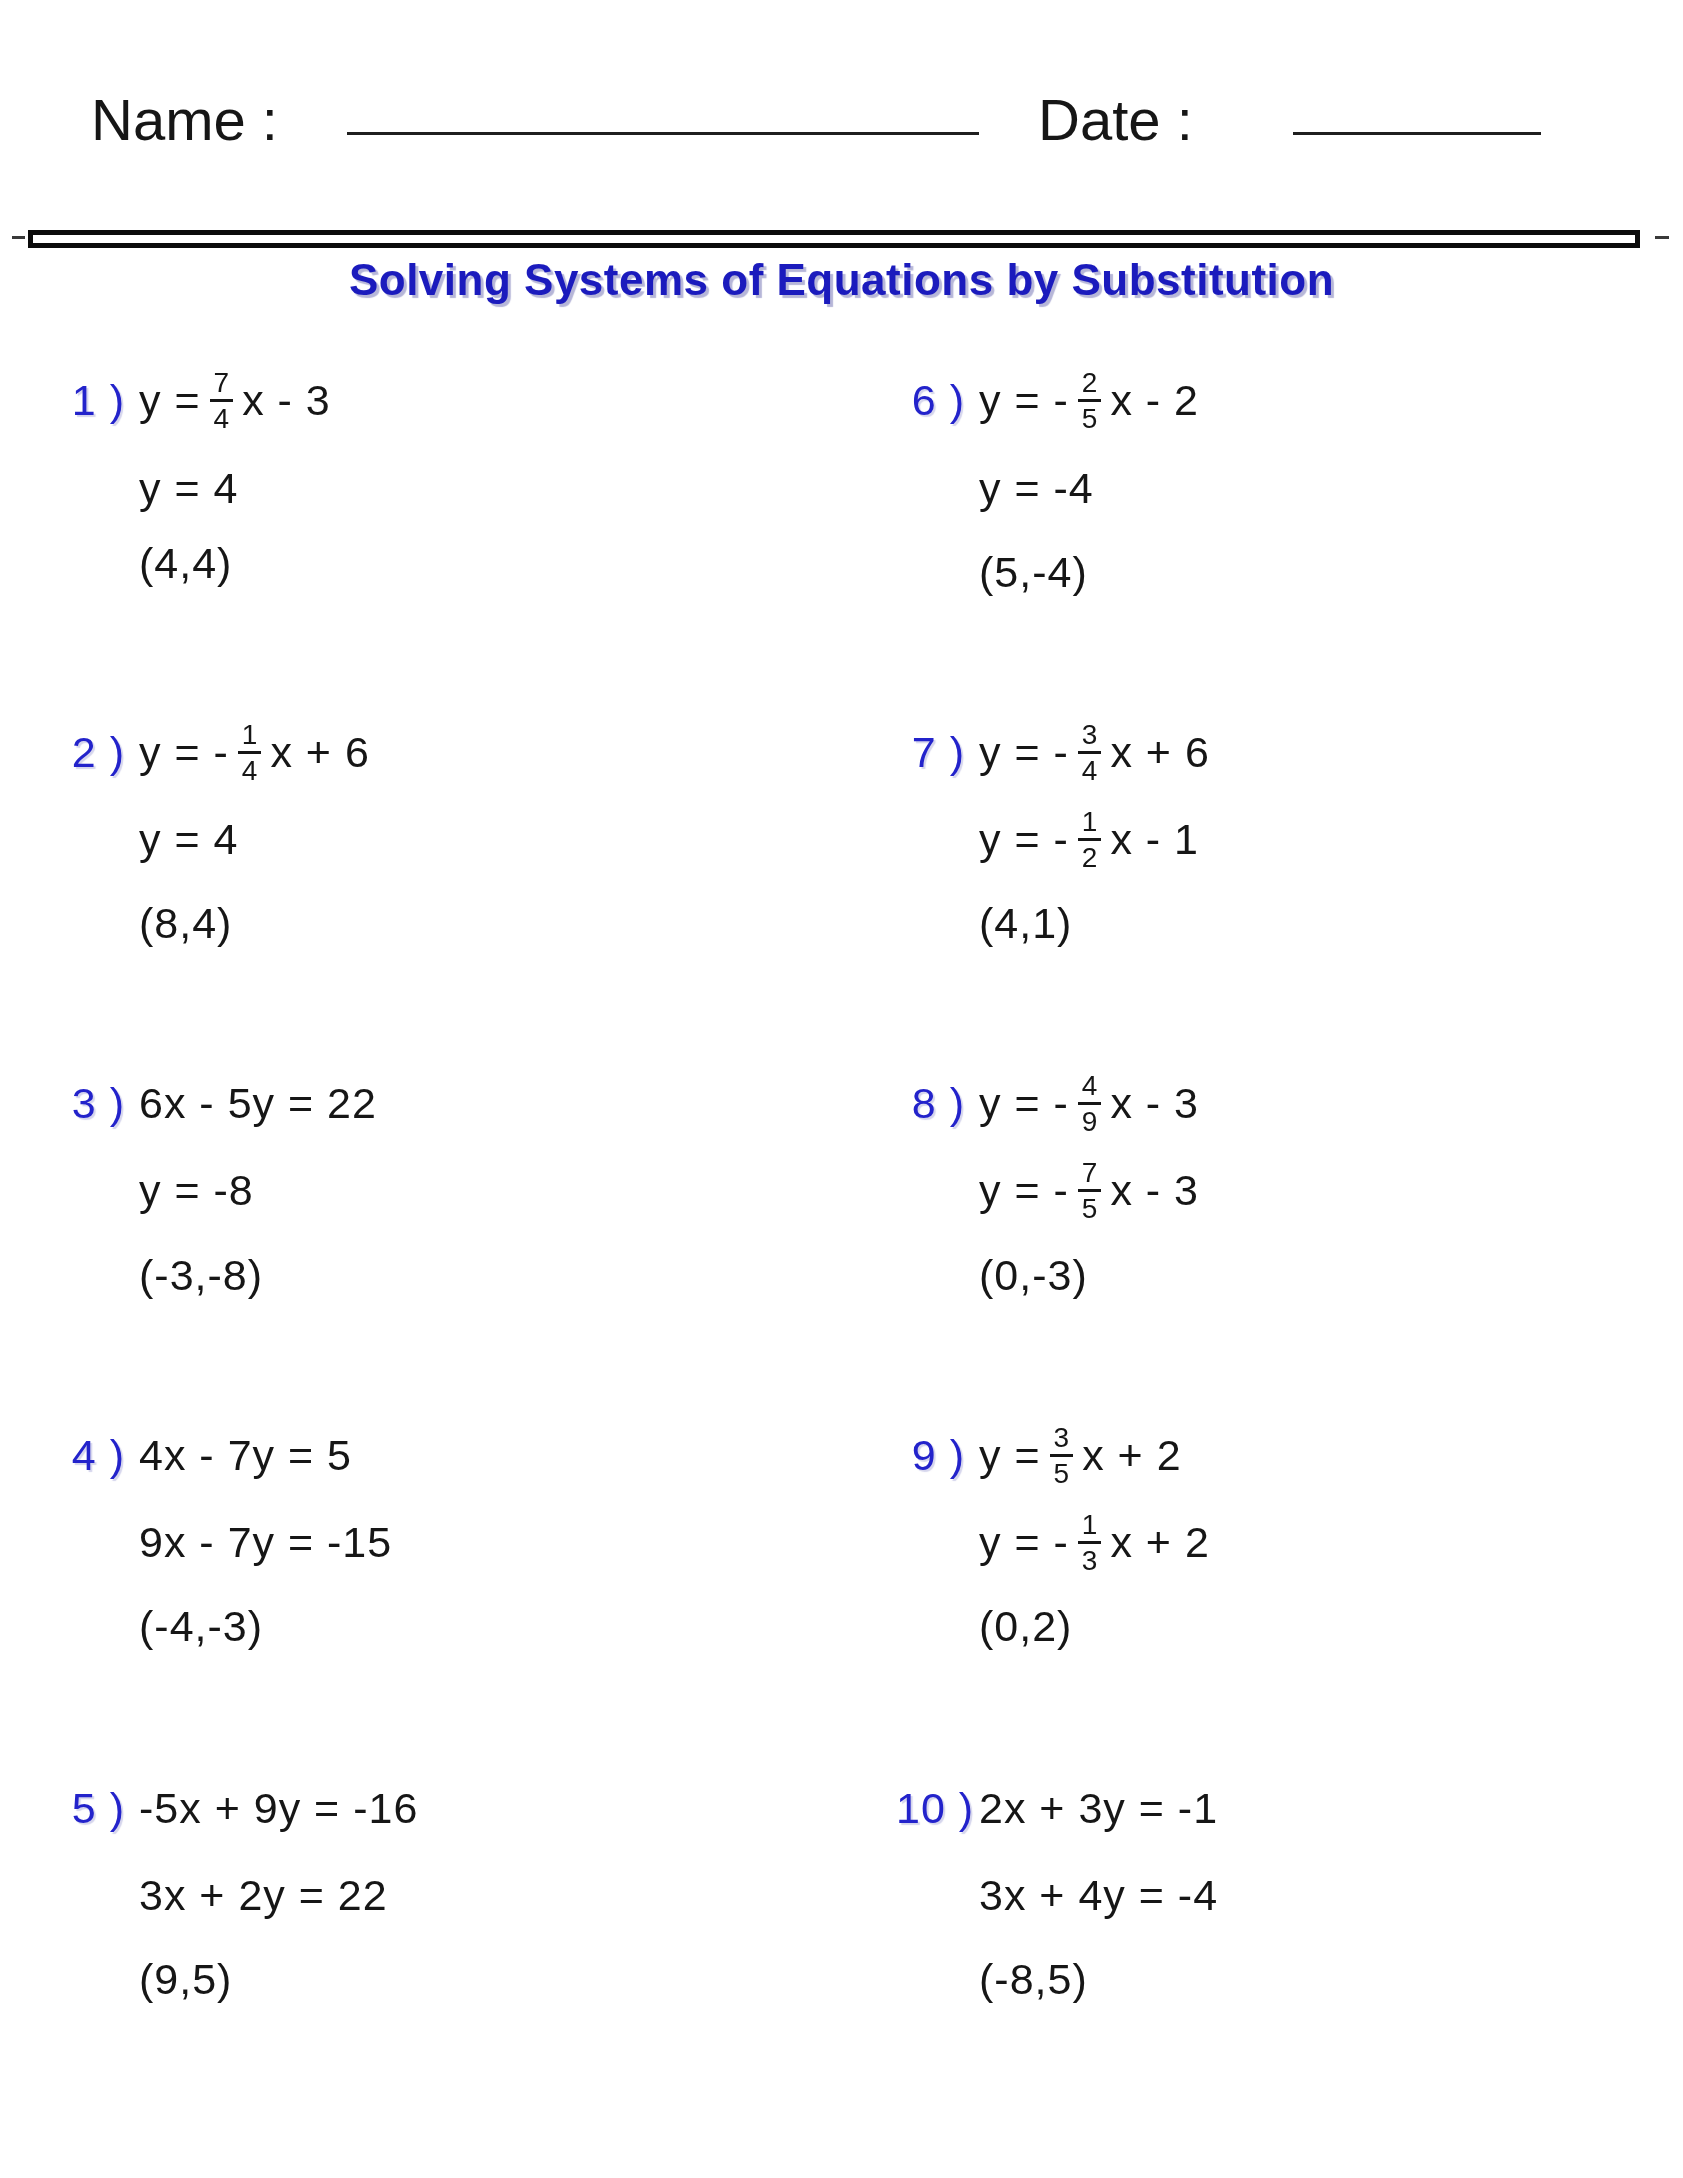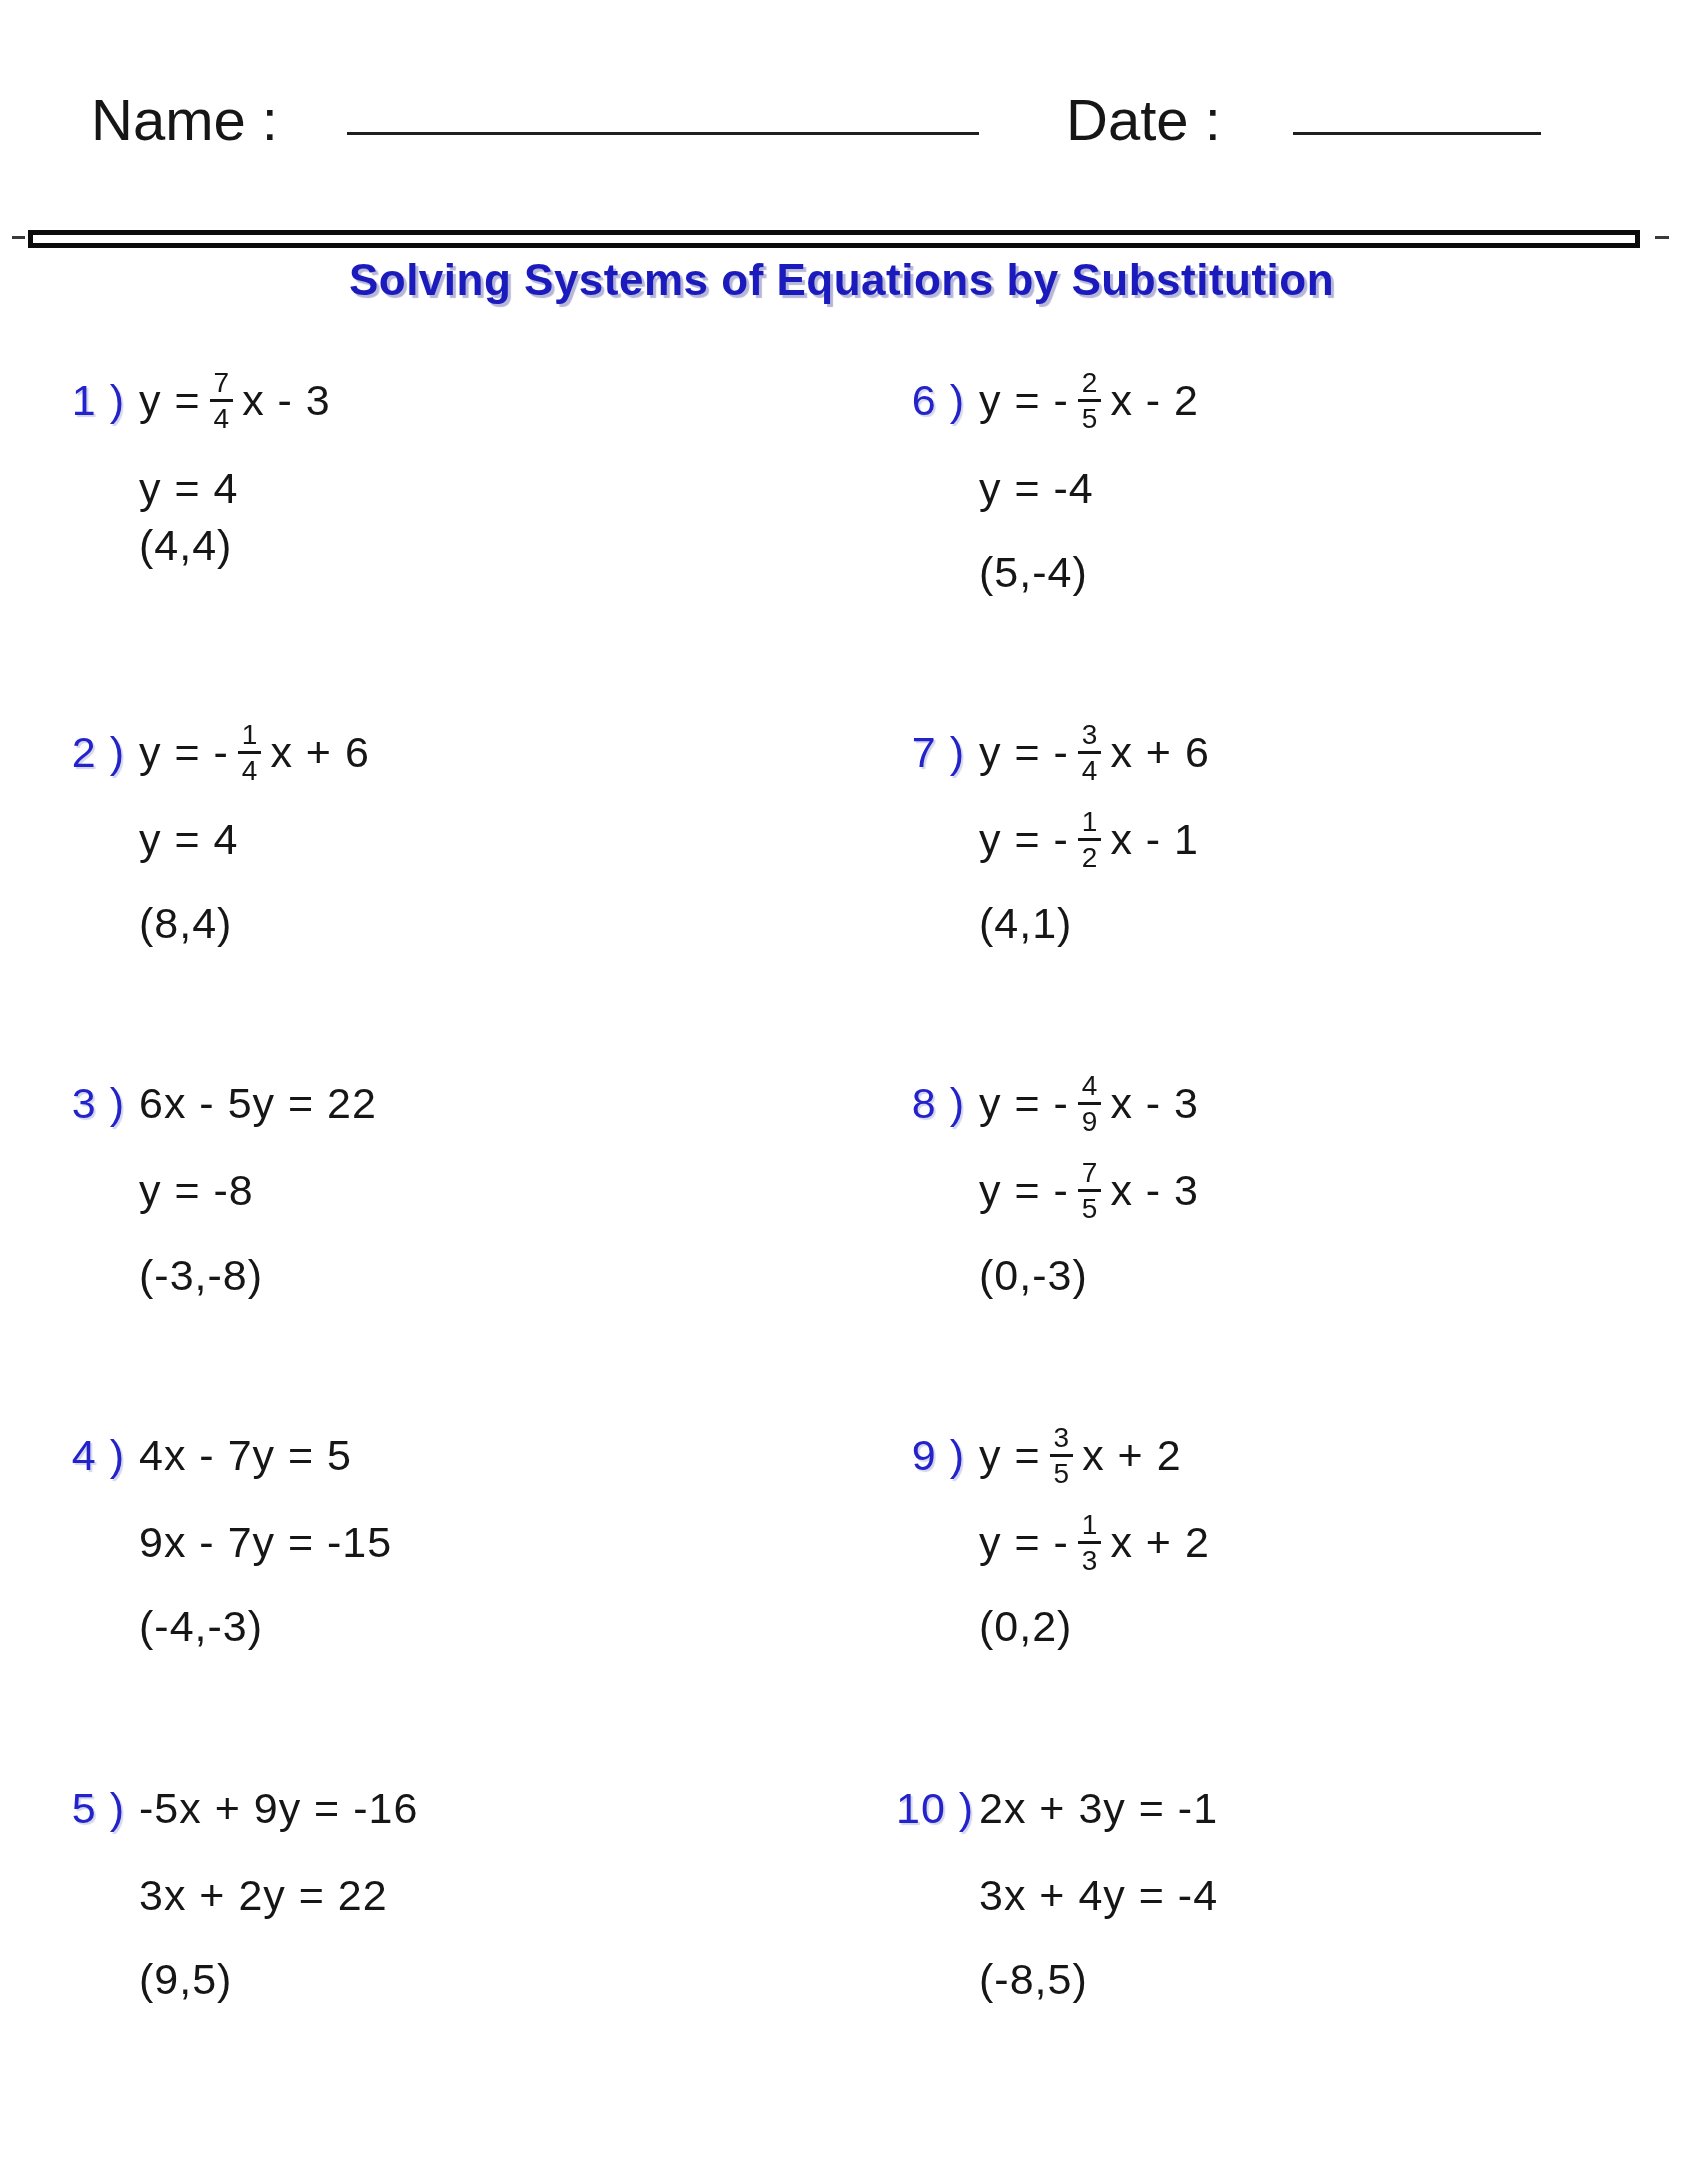--- a/index.html
+++ b/index.html
@@ -37,33 +37,33 @@
   .fden { font-size:28px; line-height:1.04; padding-top:2px; }
 </style>
 </head>
 <body>
 
 <div class="page" style="--accent: #1b1bbd; --numblue: #2323cb; --shadow: #b6b6d8; --ink: #161616;">
 
   <span class="hdr-label" style="left:91px; top:91px;">Name :</span>
   <div class="u-line" style="left:347px; top:132px; width:632px;"></div>
 
-  <span class="hdr-label" style="left:1038px; top:91px;margin-left:28px;">Date :</span>
+  <span class="hdr-label" style="left:1038px; top:91px;">Date :</span>
   <div class="u-line" style="left:1293px; top:132px; width:248px;"></div>
 
   <div class="dash" style="left:12px; top:236px; width:13px;"></div>
   <div class="rule"></div>
   <div class="dash" style="left:1655px; top:236px; width:14px;"></div>
 
   <div class="title">Solving Systems of Equations by Substitution</div>
 
   <div id="problems">
       <div class="pline" style="left: 56px; top: 359px;"><span class="pnum">1 )</span><span>y =</span><span class="frac"><span class="fnum">7</span><span class="fden">4</span></span><span>x - 3</span></div>
       <div class="pline" style="left: 56px; top: 447px;"><span class="indent"></span><span>y = 4</span></div>
-      <div class="pline" style="left: 56px; top: 504px;"><span class="indent"></span><span>(4,4)</span></div>
+      <div class="pline" style="left: 56px; top: 522px;"><span class="indent"></span><span>(4,4)</span></div>
       <div class="pline" style="left: 56px; top: 711px;"><span class="pnum">2 )</span><span>y = -</span><span class="frac"><span class="fnum">1</span><span class="fden">4</span></span><span>x + 6</span></div>
       <div class="pline" style="left: 56px; top: 798px;"><span class="indent"></span><span>y = 4</span></div>
       <div class="pline" style="left: 56px; top: 882px;"><span class="indent"></span><span>(8,4)</span></div>
       <div class="pline" style="left: 56px; top: 1062px;"><span class="pnum">3 )</span><span>6x - 5y = 22</span></div>
       <div class="pline" style="left: 56px; top: 1149px;"><span class="indent"></span><span>y = -8</span></div>
       <div class="pline" style="left: 56px; top: 1234px;"><span class="indent"></span><span>(-3,-8)</span></div>
       <div class="pline" style="left: 56px; top: 1414px;"><span class="pnum">4 )</span><span>4x - 7y = 5</span></div>
       <div class="pline" style="left: 56px; top: 1501px;"><span class="indent"></span><span>9x - 7y = -15</span></div>
       <div class="pline" style="left: 56px; top: 1585px;"><span class="indent"></span><span>(-4,-3)</span></div>
       <div class="pline" style="left: 56px; top: 1767px;"><span class="pnum">5 )</span><span>-5x + 9y = -16</span></div>

